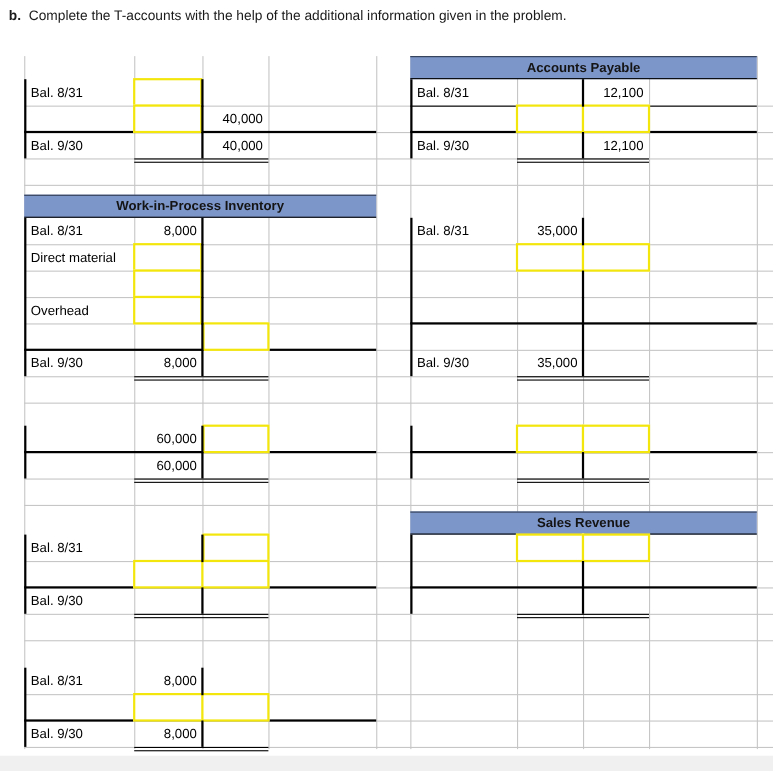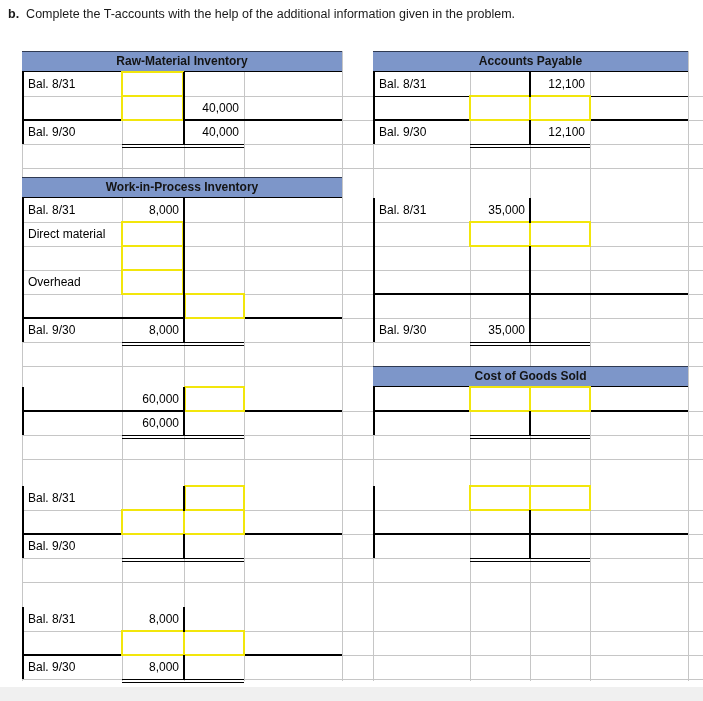--- a/index.html
+++ b/index.html
@@ -52,21 +52,20 @@
       <div class="gridh" style="left: 22px; top: 411px; width: 681px; height: 1px;"></div>
       <div class="gridh" style="left: 22px; top: 435px; width: 681px; height: 1px;"></div>
       <div class="gridh" style="left: 22px; top: 459px; width: 681px; height: 1px;"></div>
       <div class="gridh" style="left: 22px; top: 510px; width: 681px; height: 1px;"></div>
       <div class="gridh" style="left: 22px; top: 534px; width: 681px; height: 1px;"></div>
       <div class="gridh" style="left: 22px; top: 558px; width: 681px; height: 1px;"></div>
       <div class="gridh" style="left: 22px; top: 582px; width: 681px; height: 1px;"></div>
       <div class="gridh" style="left: 22px; top: 631px; width: 681px; height: 1px;"></div>
       <div class="gridh" style="left: 22px; top: 655px; width: 681px; height: 1px;"></div>
       <div class="gridh" style="left: 22px; top: 679px; width: 681px; height: 1px;"></div>
-      <div class="thead" style="left: 22px; top: 51px; width: 320px; height: 21px; line-height: 18px;"><span>Raw-Material Inventory</span></div>
       <div class="edge" style="left: 22px; top: 72px; width: 1.5px; height: 72px;"></div>
       <div class="cell" style="left: 24px; top: 72px; width: 96px; height: 24px; line-height: 24px; padding-left: 4px;">Bal. 8/31</div>
       <div class="cell num" style="left: 122px; top: 72px; width: 57px; height: 24px; line-height: 24px;"></div>
       <div class="cell num" style="left: 184px; top: 72px; width: 55px; height: 24px; line-height: 24px;"></div>
       <div class="input-cell" style="left: 121px; top: 71px; width: 63px; height: 26px;"></div>
       <div class="divider" style="left: 183.25px; top: 72px; width: 1.5px; height: 25px;"></div>
       <div class="cell" style="left: 24px; top: 96px; width: 96px; height: 24px; line-height: 24px; padding-left: 4px;"></div>
       <div class="cell num" style="left: 122px; top: 96px; width: 57px; height: 24px; line-height: 24px;"></div>
       <div class="cell num" style="left: 184px; top: 96px; width: 55px; height: 24px; line-height: 24px;">40,000</div>
       <div class="input-cell" style="left: 121px; top: 95px; width: 63px; height: 26px;"></div>
@@ -159,21 +158,20 @@
       <div class="cell num" style="left: 122px; top: 387px; width: 57px; height: 24px; line-height: 24px;">60,000</div>
       <div class="cell num" style="left: 184px; top: 387px; width: 55px; height: 24px; line-height: 24px;"></div>
       <div class="input-cell" style="left: 184px; top: 386px; width: 61px; height: 26px;"></div>
       <div class="divider" style="left: 183.25px; top: 387px; width: 1.5px; height: 25px;"></div>
       <div class="rule" style="left: 22px; top: 410px; width: 320px; height: 2px;"></div>
       <div class="cell" style="left: 24px; top: 411px; width: 96px; height: 24px; line-height: 24px; padding-left: 4px;"></div>
       <div class="cell num" style="left: 122px; top: 411px; width: 57px; height: 24px; line-height: 24px;">60,000</div>
       <div class="cell num" style="left: 184px; top: 411px; width: 55px; height: 24px; line-height: 24px;"></div>
       <div class="divider" style="left: 183.25px; top: 411px; width: 1.5px; height: 24px;"></div>
       <div class="dbl" style="left: 122px; top: 435px; width: 122px; height: 2px;"></div>
-      <div class="thead" style="left: 373px; top: 366px; width: 315px; height: 21px; line-height: 18px;"><span>Cost of Goods Sold</span></div>
       <div class="edge" style="left: 373px; top: 387px; width: 1.5px; height: 48px;"></div>
       <div class="cell" style="left: 375px; top: 387px; width: 93px; height: 24px; line-height: 24px; padding-left: 4px;"></div>
       <div class="cell num" style="left: 470px; top: 387px; width: 55px; height: 24px; line-height: 24px;"></div>
       <div class="cell num" style="left: 530px; top: 387px; width: 55px; height: 24px; line-height: 24px;"></div>
       <div class="input-cell" style="left: 469px; top: 386px; width: 62px; height: 26px;"></div>
       <div class="input-cell" style="left: 529px; top: 386px; width: 62px; height: 26px;"></div>
       <div class="rule" style="left: 373px; top: 410px; width: 315px; height: 2px;"></div>
       <div class="cell" style="left: 375px; top: 411px; width: 93px; height: 24px; line-height: 24px; padding-left: 4px;"></div>
       <div class="cell num" style="left: 470px; top: 411px; width: 55px; height: 24px; line-height: 24px;"></div>
       <div class="cell num" style="left: 530px; top: 411px; width: 55px; height: 24px; line-height: 24px;"></div>
@@ -189,20 +187,21 @@
       <div class="cell num" style="left: 122px; top: 510px; width: 57px; height: 24px; line-height: 24px;"></div>
       <div class="cell num" style="left: 184px; top: 510px; width: 55px; height: 24px; line-height: 24px;"></div>
       <div class="input-cell" style="left: 121px; top: 509px; width: 64px; height: 26px;"></div>
       <div class="input-cell" style="left: 183px; top: 509px; width: 62px; height: 26px;"></div>
       <div class="rule" style="left: 22px; top: 533px; width: 320px; height: 2px;"></div>
       <div class="cell" style="left: 24px; top: 534px; width: 96px; height: 24px; line-height: 24px; padding-left: 4px;">Bal. 9/30</div>
       <div class="cell num" style="left: 122px; top: 534px; width: 57px; height: 24px; line-height: 24px;"></div>
       <div class="cell num" style="left: 184px; top: 534px; width: 55px; height: 24px; line-height: 24px;"></div>
       <div class="divider" style="left: 183.25px; top: 534px; width: 1.5px; height: 24px;"></div>
       <div class="dbl" style="left: 122px; top: 558px; width: 122px; height: 2px;"></div>
+      <div class="thead" style="left: 373px; top: 465px; width: 315px; height: 21px; line-height: 18px;"><span>Sales Revenue</span></div>
       <div class="edge" style="left: 373px; top: 486px; width: 1.5px; height: 72px;"></div>
       <div class="cell" style="left: 375px; top: 486px; width: 93px; height: 24px; line-height: 24px; padding-left: 4px;"></div>
       <div class="cell num" style="left: 470px; top: 486px; width: 55px; height: 24px; line-height: 24px;"></div>
       <div class="cell num" style="left: 530px; top: 486px; width: 55px; height: 24px; line-height: 24px;"></div>
       <div class="input-cell" style="left: 469px; top: 485px; width: 62px; height: 26px;"></div>
       <div class="input-cell" style="left: 529px; top: 485px; width: 62px; height: 26px;"></div>
       <div class="cell" style="left: 375px; top: 510px; width: 93px; height: 24px; line-height: 24px; padding-left: 4px;"></div>
       <div class="cell num" style="left: 470px; top: 510px; width: 55px; height: 24px; line-height: 24px;"></div>
       <div class="cell num" style="left: 530px; top: 510px; width: 55px; height: 24px; line-height: 24px;"></div>
       <div class="divider" style="left: 529.25px; top: 510px; width: 1.5px; height: 25px;"></div>

